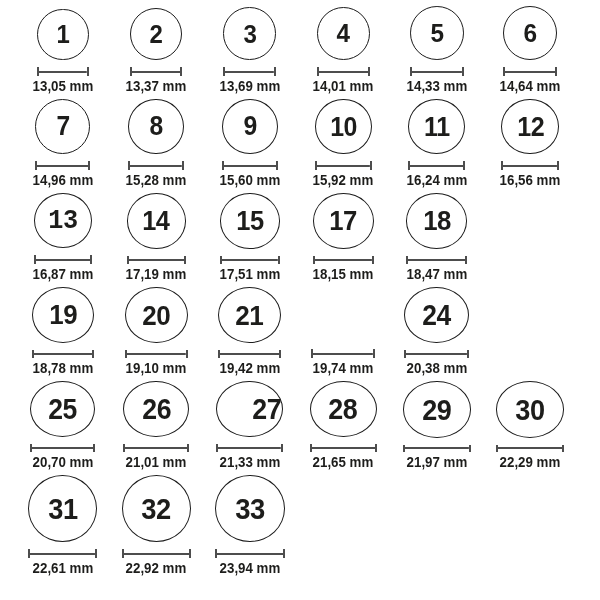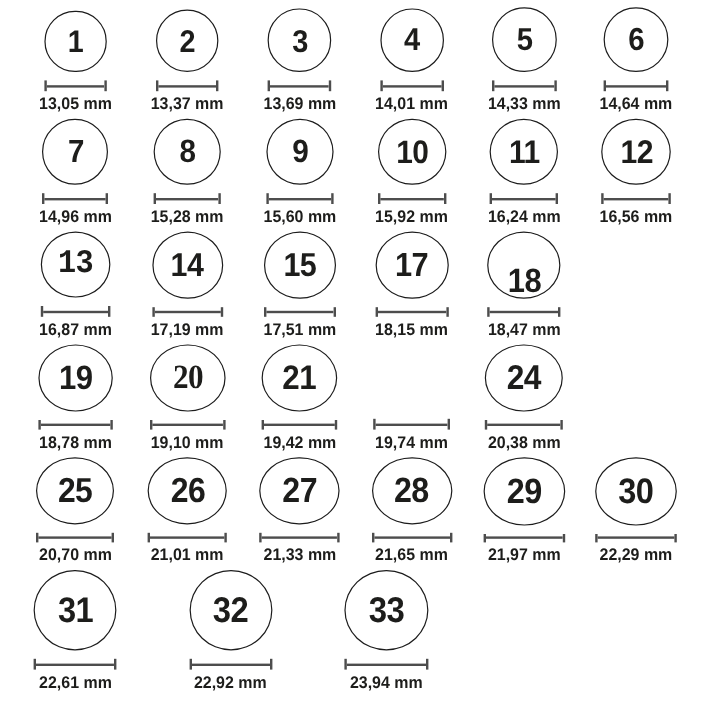--- a/index.html
+++ b/index.html
@@ -9,21 +9,21 @@
     --bg:#ffffff;
   }
   html,body{margin:0;padding:0;}
   body{
     width:600px;height:600px;overflow:hidden;
     background:var(--bg);
     font-family:"Liberation Sans",sans-serif;
   }
   .grid{padding:5px 0 0 16px;}
   .row{display:flex;height:94px;}
-  .row:last-child{height:106px;gap:36px;}
+  .row:last-child{height:106px;}
   .cell{
     width:93.5px;flex:0 0 93.5px;
     display:flex;flex-direction:column;
     align-items:center;justify-content:flex-end;
     padding-bottom:5px;box-sizing:border-box;
   }
   .circle{
     border:1.4px solid var(--stroke);
     border-radius:50%;
     background:var(--bg);
@@ -163,37 +163,37 @@
     <div class="label">17,51 mm</div>
   </div>
       <div class="cell">
     <div class="circle" style="width: 60.78px; height: 60.78px;">
       <span class="num" style="font-size: 27.92px;">17</span>
     </div>
     <div class="dim-line" style="width: 60.78px;"></div>
     <div class="label">18,15 mm</div>
   </div>
       <div class="cell">
-    <div class="circle" style="width: 61.36px; height: 61.36px; align-items: flex-end;">
+    <div class="circle" style="width: 61.36px; height: 61.36px;">
       <span class="num" style="font-size: 28.04px;">18</span>
     </div>
     <div class="dim-line" style="width: 61.36px;"></div>
     <div class="label">18,47 mm</div>
   </div>
     </div>
     <div class="row">
       <div class="cell">
     <div class="circle" style="width: 61.94px; height: 61.94px;">
       <span class="num" style="font-size: 28.16px;">19</span>
     </div>
     <div class="dim-line" style="width: 61.94px;"></div>
     <div class="label">18,78 mm</div>
   </div>
       <div class="cell">
-    <div class="circle" style="width: 62.52px; height: 62.52px; font-family: Liberation Serif, serif;">
+    <div class="circle" style="width: 62.52px; height: 62.52px;">
       <span class="num" style="font-size: 28.28px;">20</span>
     </div>
     <div class="dim-line" style="width: 62.52px;"></div>
     <div class="label">19,10 mm</div>
   </div>
       <div class="cell">
     <div class="circle" style="width: 63.1px; height: 63.1px; text-align: right;">
       <span class="num" style="font-size: 28.4px;">21</span>
     </div>
     <div class="dim-line" style="width: 63.1px;"></div>
@@ -220,21 +220,21 @@
     <div class="label">20,70 mm</div>
   </div>
       <div class="cell">
     <div class="circle" style="width: 66px; height: 66px;">
       <span class="num" style="font-size: 29px;">26</span>
     </div>
     <div class="dim-line" style="width: 66px;"></div>
     <div class="label">21,01 mm</div>
   </div>
       <div class="cell">
-    <div class="circle" style="width: 66.58px; height: 66.58px;">
+    <div class="circle" style="width: 66.58px; height: 66.58px; justify-content: flex-end;">
       <span class="num" style="font-size: 29.12px;">27</span>
     </div>
     <div class="dim-line" style="width: 66.58px;"></div>
     <div class="label">21,33 mm</div>
   </div>
       <div class="cell">
     <div class="circle" style="width: 67.16px; height: 67.16px;">
       <span class="num" style="font-size: 29.24px;">28</span>
     </div>
     <div class="dim-line" style="width: 67.16px;"></div>

